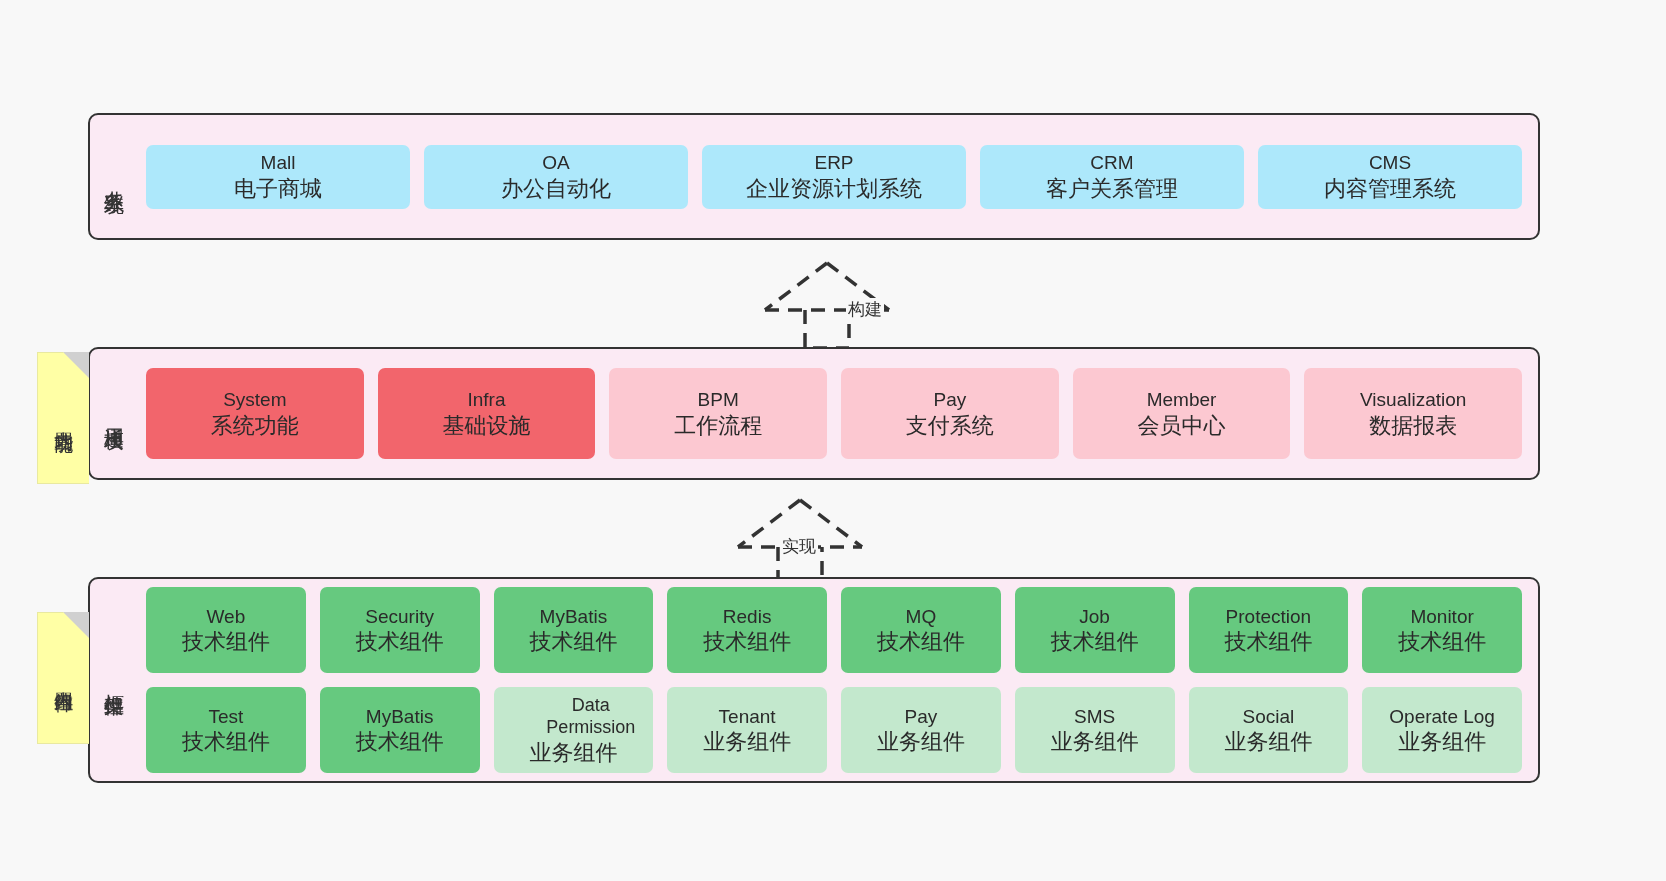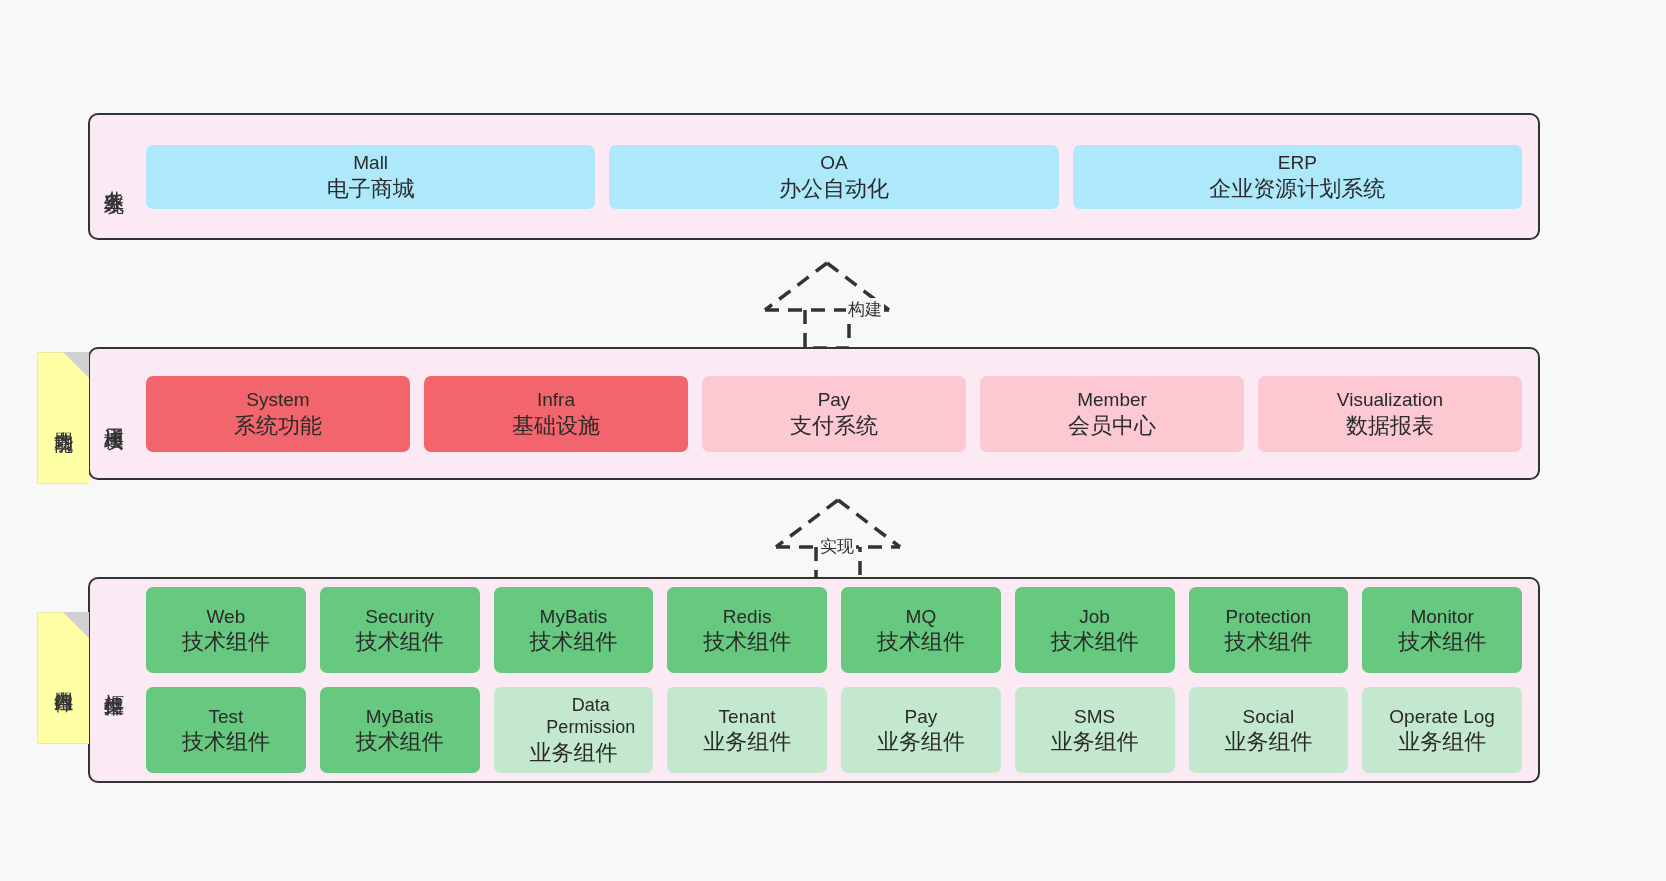--- a/index.html
+++ b/index.html
@@ -61,21 +61,21 @@
     line-height:1.24;
     box-sizing:border-box;
     padding:4px 3px;
   }
   .cell .en{font-size:19px;}
   .cell .cn{font-size:22px;}
   .cell .en.small{font-size:18px;margin-left:35px;}
 
   
   .h-biz .cell{height:64px;}
-  .h-mod .cell{height:76px;}
+  .h-mod .cell{height:91px;}
   .h-fw  .cell{height:86px;}
 
   
   .note{
     position:absolute;
     background:#ffffa5;
     box-sizing:border-box;
     font-size:19px;
     line-height:1.18;
     letter-spacing:1px;
@@ -126,20 +126,28 @@
           <span class="cn">电子商城</span>
         </div>
         <div class="cell" style="background:#ade8fb">
           <span class="en">OA</span>
           <span class="cn">办公自动化</span>
         </div>
         <div class="cell" style="background:#ade8fb">
           <span class="en">ERP</span>
           <span class="cn">企业资源计划系统</span>
         </div>
+        <div class="cell" style="background:#ade8fb">
+          <span class="en">CRM</span>
+          <span class="cn">客户关系管理</span>
+        </div>
+        <div class="cell" style="background:#ade8fb">
+          <span class="en">CMS</span>
+          <span class="cn">内容管理系统</span>
+        </div>
       </div>
     </div>
   </div>
 
   <div class="arrow" style="left:755px;top:258px;width:150px;height:92px;">
     <svg width="150" height="92" viewBox="0 0 150 92">
       <path d="M 72 5 L 10 52" fill="none" stroke="#333" stroke-width="3.5" stroke-dasharray="14 9"></path>
       <path d="M 72 5 L 134 52" fill="none" stroke="#333" stroke-width="3.5" stroke-dasharray="14 9"></path>
       <path d="M 10 52 L 134 52" fill="none" stroke="#333" stroke-width="3.5" stroke-dasharray="14 9"></path>
       <path d="M 50 52 L 50 90 L 94 90 L 94 52" fill="none" stroke="#333" stroke-width="3.5" stroke-dasharray="14 9"></path>
@@ -159,36 +167,40 @@
       <div class="row">
         <div class="cell" style="background:#f2656c">
           <span class="en">System</span>
           <span class="cn">系统功能</span>
         </div>
         <div class="cell" style="background:#f2656c">
           <span class="en">Infra</span>
           <span class="cn">基础设施</span>
         </div>
         <div class="cell" style="background:#fcc8d1">
+          <span class="en">BPM</span>
+          <span class="cn">工作流程</span>
+        </div>
+        <div class="cell" style="background:#fcc8d1">
           <span class="en">Pay</span>
           <span class="cn">支付系统</span>
         </div>
         <div class="cell" style="background:#fcc8d1">
           <span class="en">Member</span>
           <span class="cn">会员中心</span>
         </div>
         <div class="cell" style="background:#fcc8d1">
           <span class="en">Visualization</span>
           <span class="cn">数据报表</span>
         </div>
       </div>
     </div>
   </div>
 
-  <div class="arrow" style="left:766px;top:495px;width:150px;height:92px;text-align:right;">
+  <div class="arrow" style="left:728px;top:495px;width:150px;height:92px;text-align:right;">
     <svg width="150" height="92" viewBox="0 0 150 92">
       <path d="M 72 5 L 10 52" fill="none" stroke="#333" stroke-width="3.5" stroke-dasharray="14 9"></path>
       <path d="M 72 5 L 134 52" fill="none" stroke="#333" stroke-width="3.5" stroke-dasharray="14 9"></path>
       <path d="M 10 52 L 134 52" fill="none" stroke="#333" stroke-width="3.5" stroke-dasharray="14 9"></path>
       <path d="M 50 52 L 50 90 L 94 90 L 94 52" fill="none" stroke="#333" stroke-width="3.5" stroke-dasharray="14 9"></path>
     </svg>
     <span class="arrow-label" style="left:52px;top:40px;">实现</span>
   </div>
 
   <div class="note" style="left:37px;top:612px;width:52px;height:132px;">

